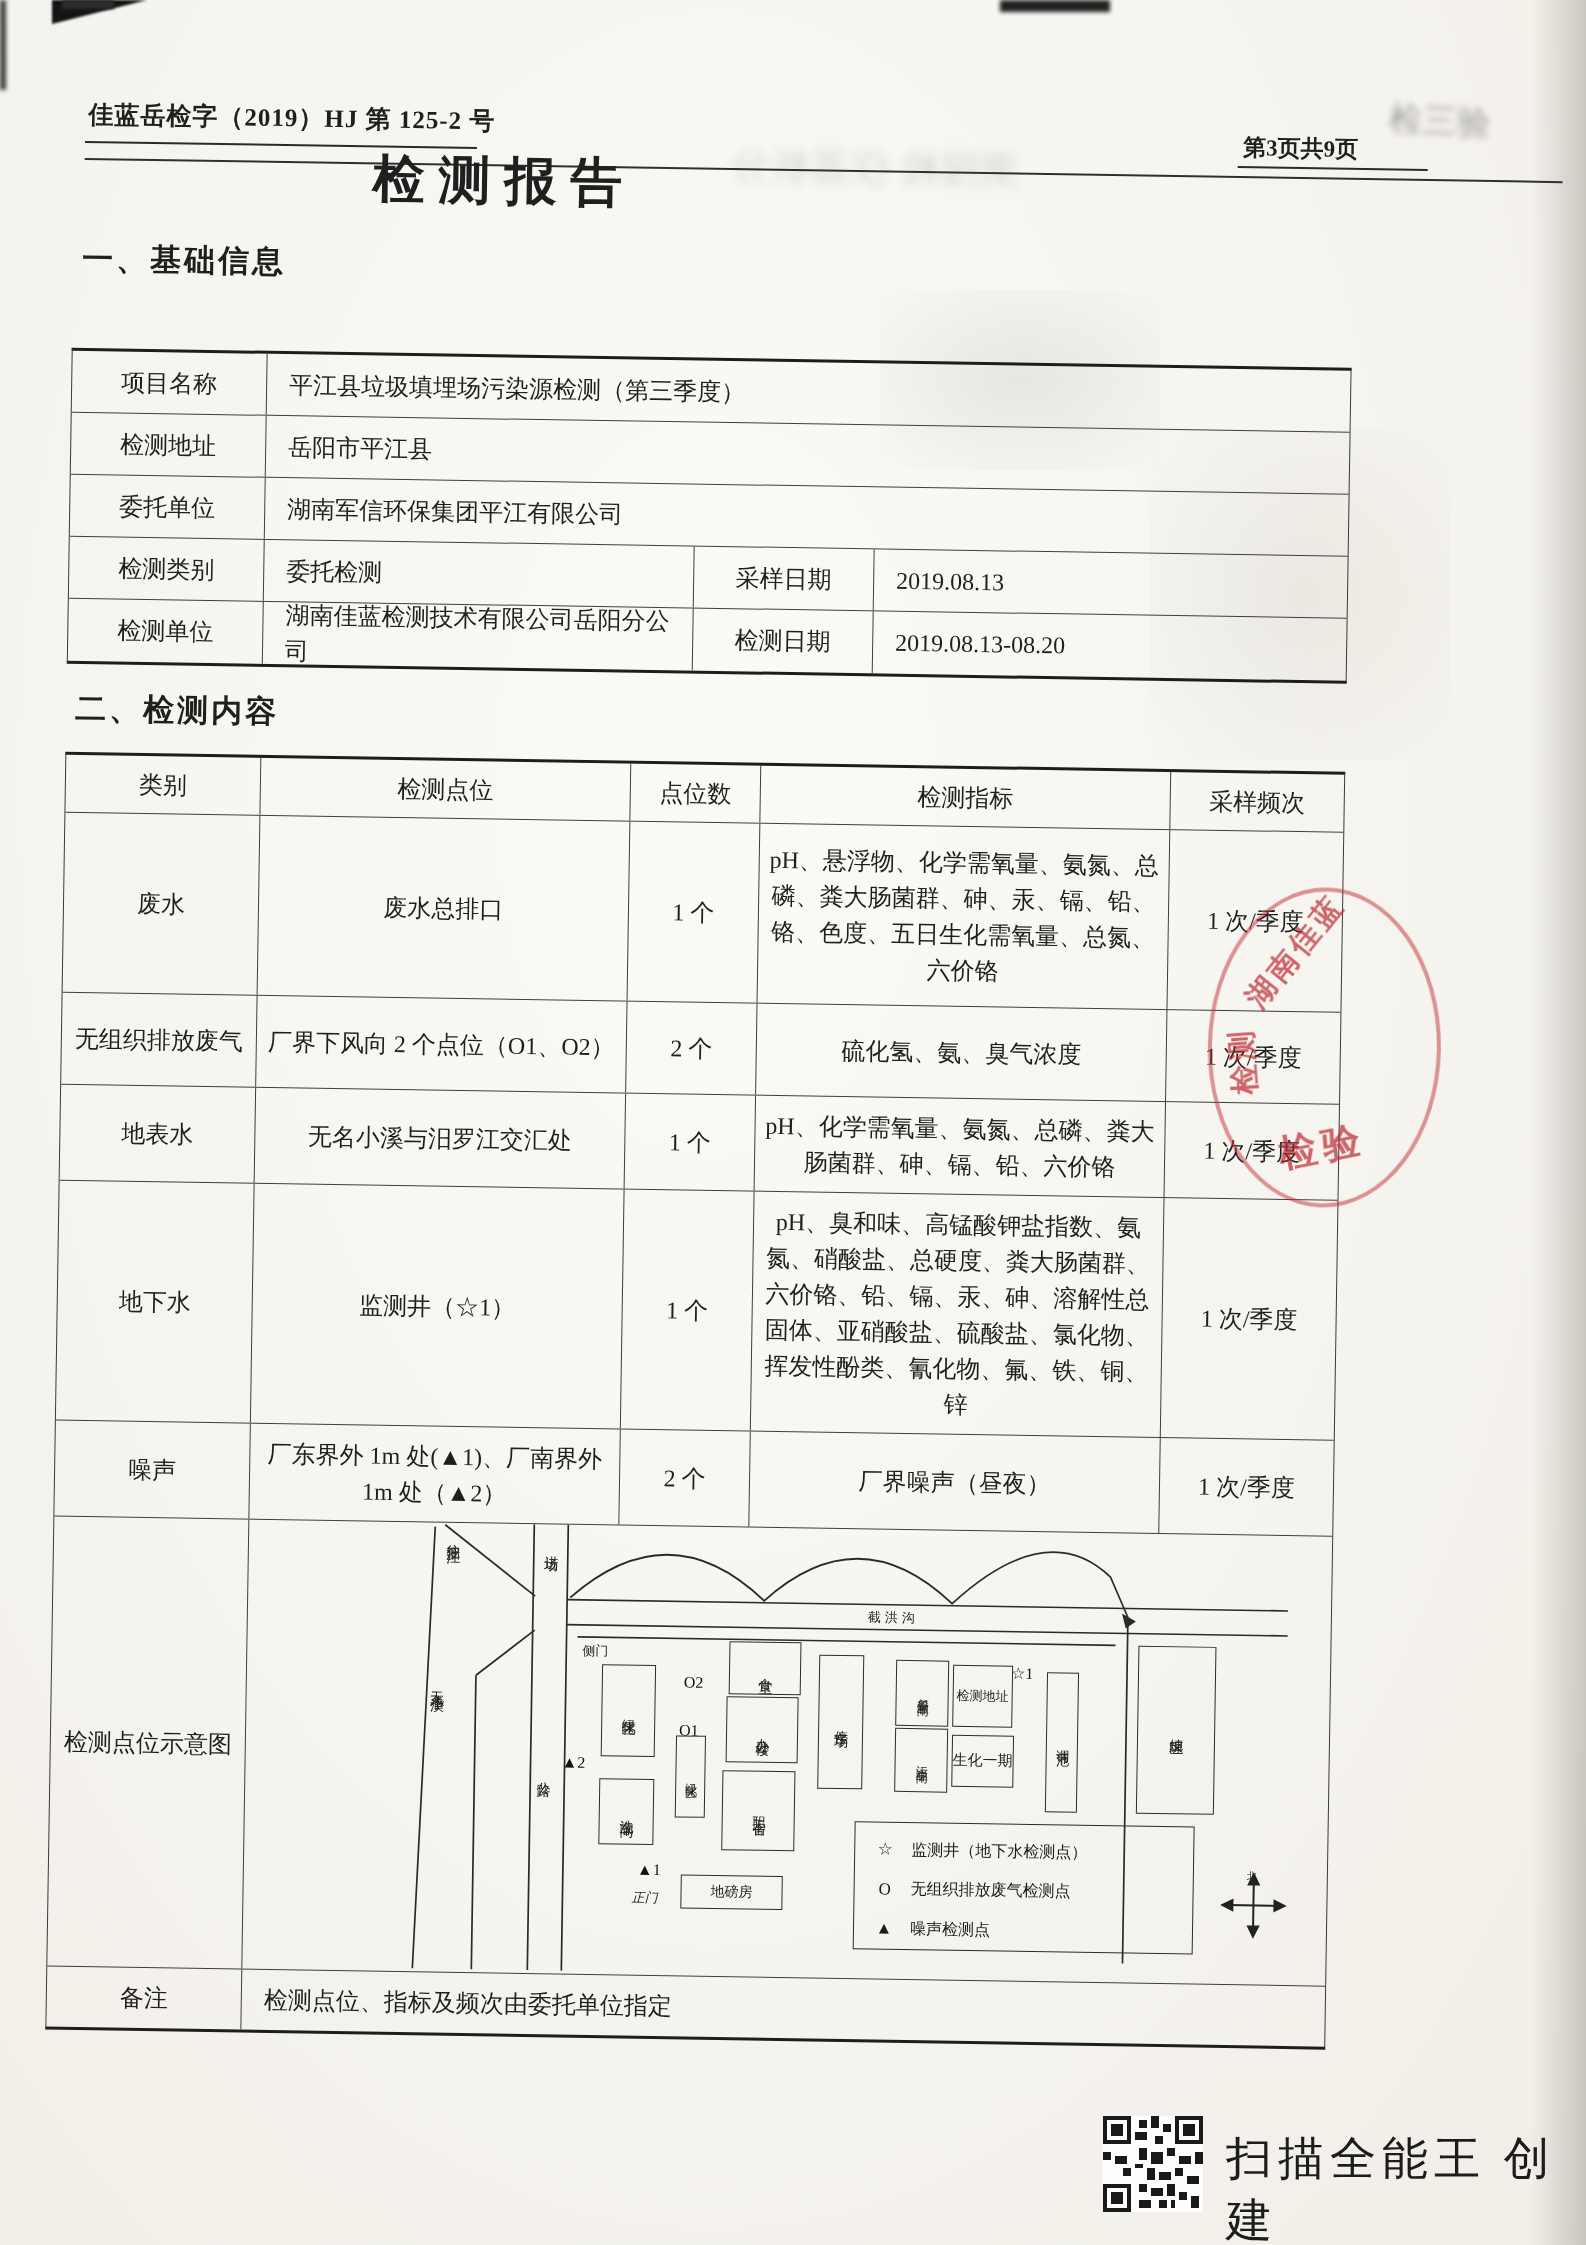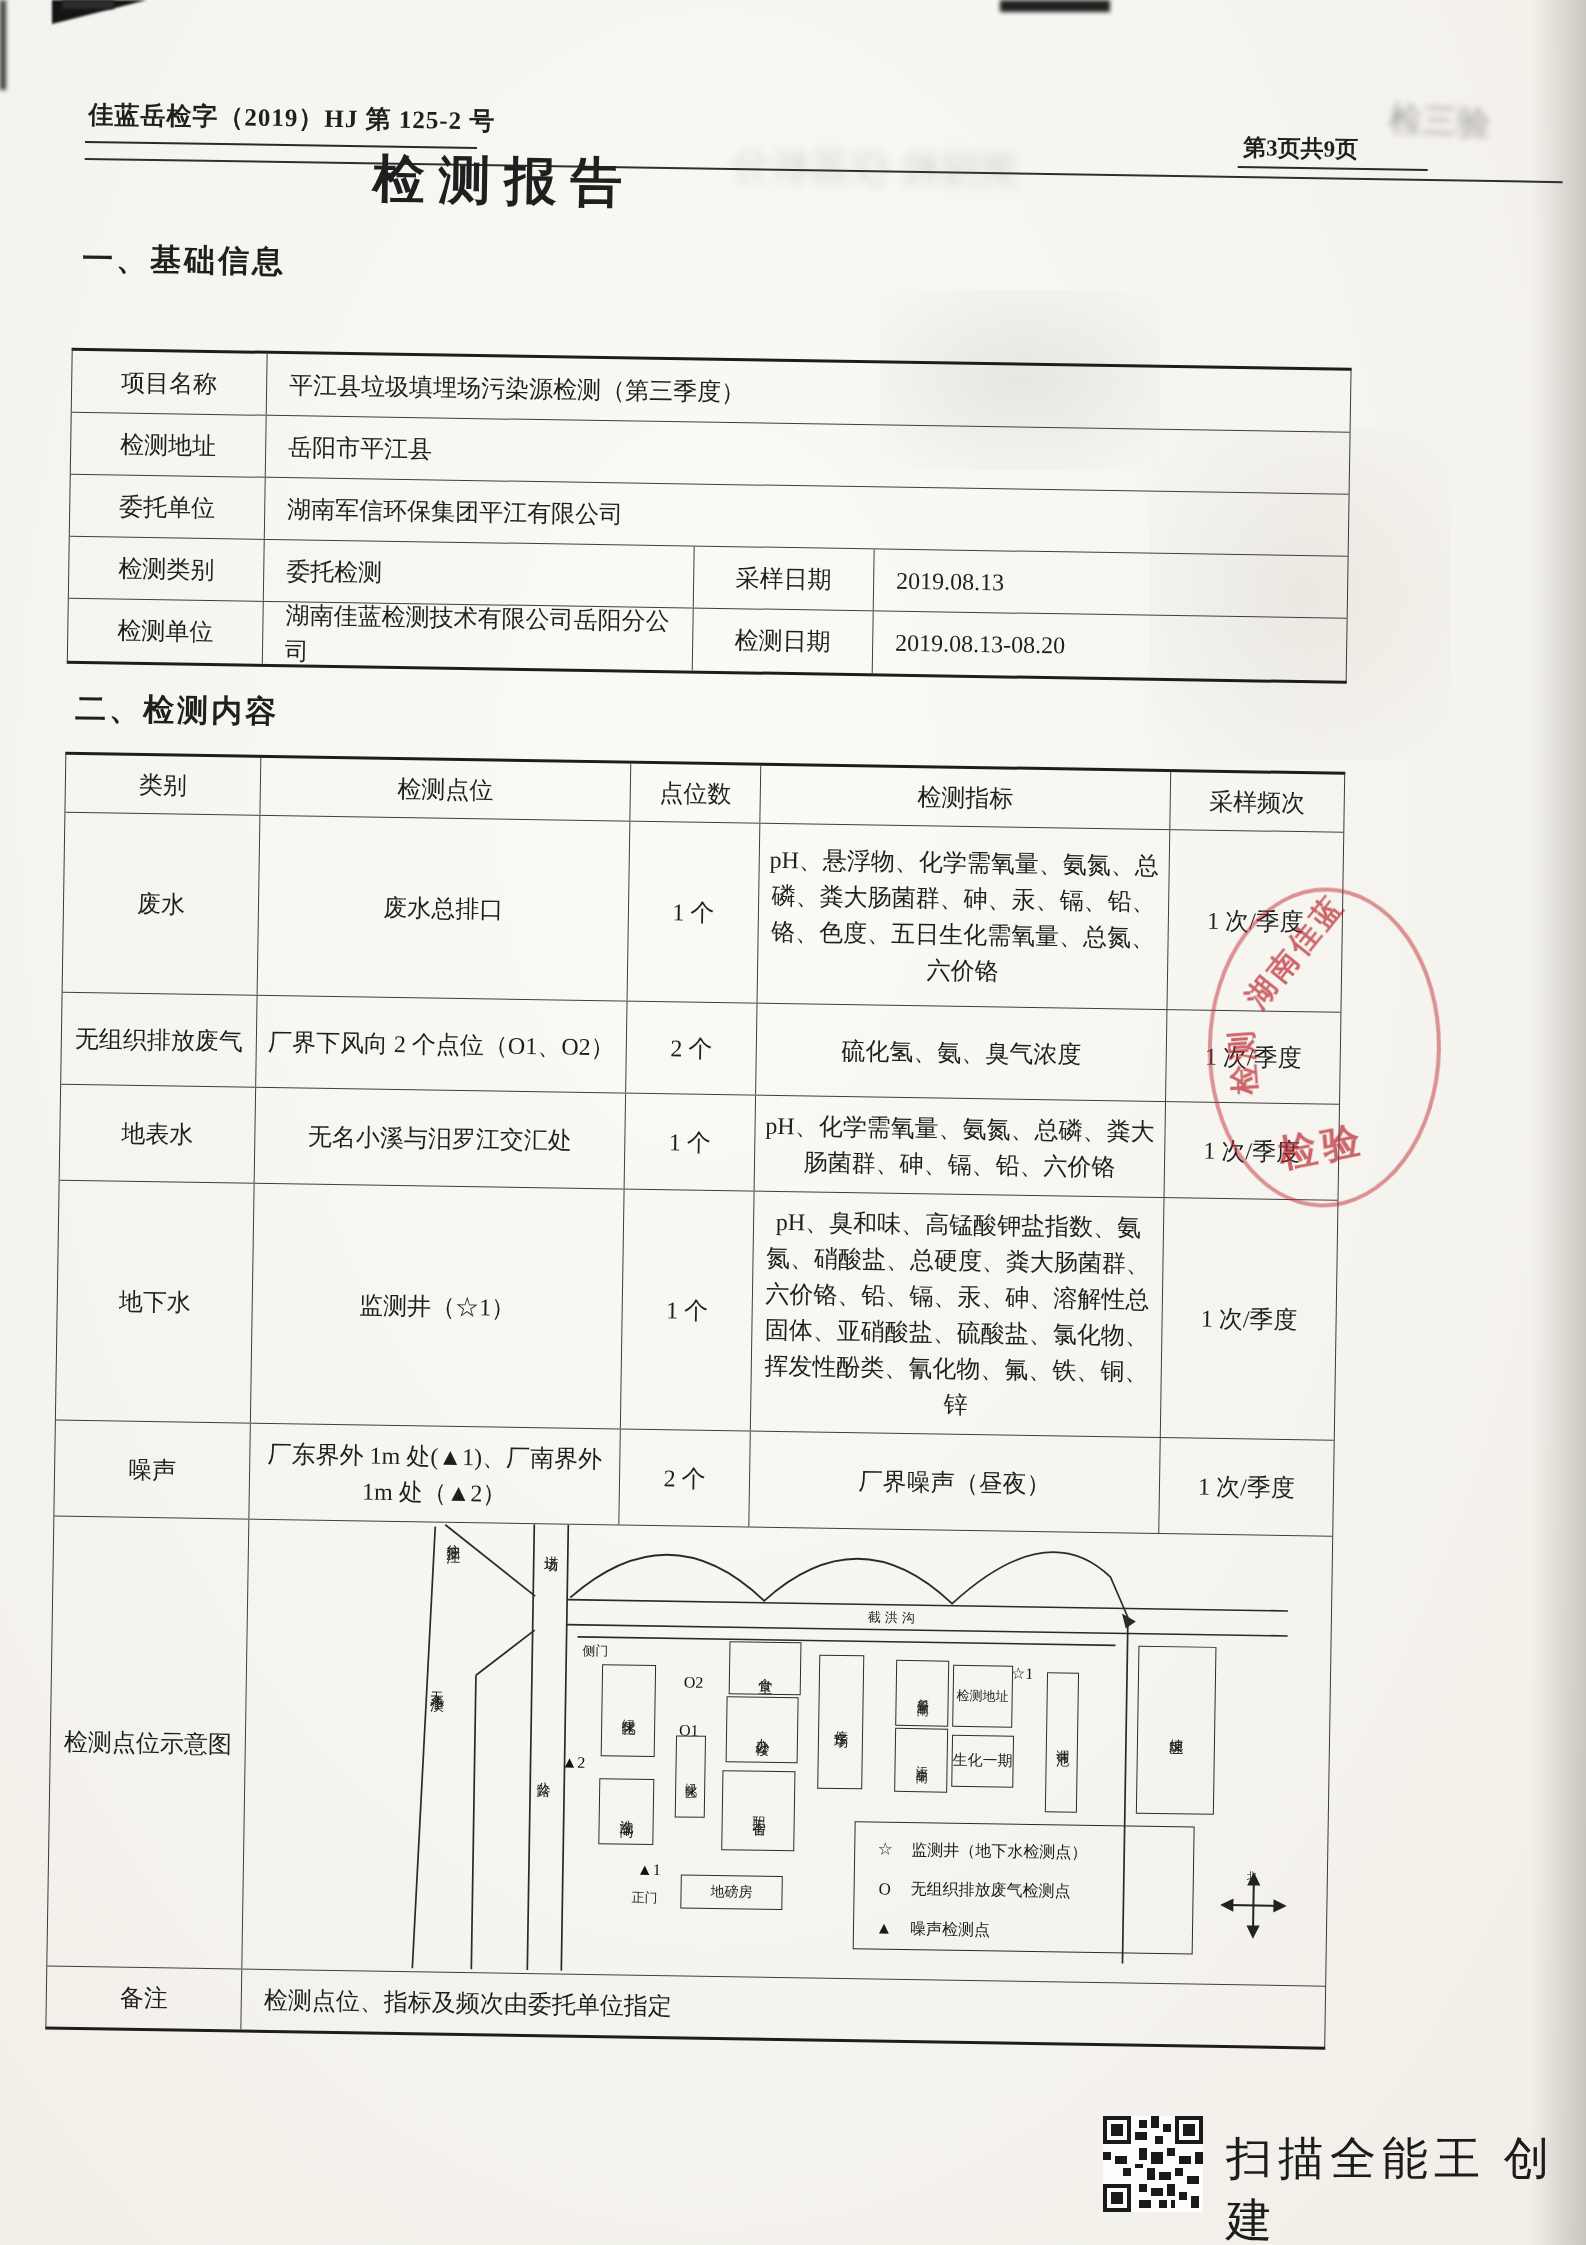--- a/index.html
+++ b/index.html
@@ -200,21 +200,21 @@
             </g>
             <polygon points="874,80 888,88 878,95" fill="#2a2a2a"></polygon>
           </svg>
 
           <div class="dg dlabel vtext" style="left:194px;top:10px;">往汨罗江</div>
           <div class="dg dlabel vtext" style="left:180px;top:158px;">无名小溪</div>
           <div class="dg dlabel vtext" style="left:292px;top:20px;">进场</div>
           <div class="dg dlabel vtext" style="left:288px;top:246px;">公路</div>
           <div class="dg dlabel" style="left:620px;top:78px;letter-spacing:4px;font-size:13px;">截洪沟</div>
           <div class="dg dlabel" style="left:335px;top:116px;font-size:13px;">侧门</div>
-          <div class="dg dlabel" style="left:388px;top:362px;font-size:13px;">正门</div>
+          <div class="dg dlabel" style="left:388px;top:362px;font-size:13px;font-style:italic;">正门</div>
 
           <div class="dg marker" style="left:437px;top:144px;">O2</div>
           <div class="dg marker" style="left:433px;top:192px;">O1</div>
           <div class="dg marker" style="left:316px;top:226px;">▲2</div>
           <div class="dg marker" style="left:393px;top:332px;">▲1</div>
           <div class="dg marker" style="left:764px;top:130px;">☆1</div>
 
           <div class="dg bbox vtext" style="left:355px;top:139px;width:54px;height:92px;">绿化区</div>
           <div class="dg bbox vtext" style="left:430px;top:209px;width:30px;height:82px;font-size:12px;">绿化区</div>
           <div class="dg bbox vtext" style="left:482px;top:114px;width:72px;height:53px;">食堂</div>

